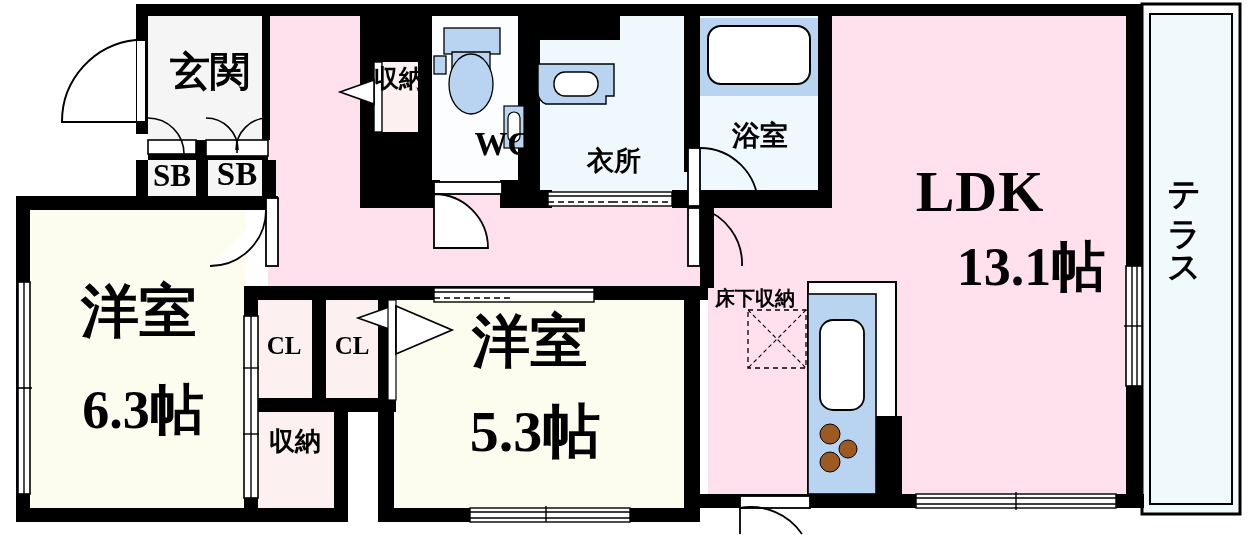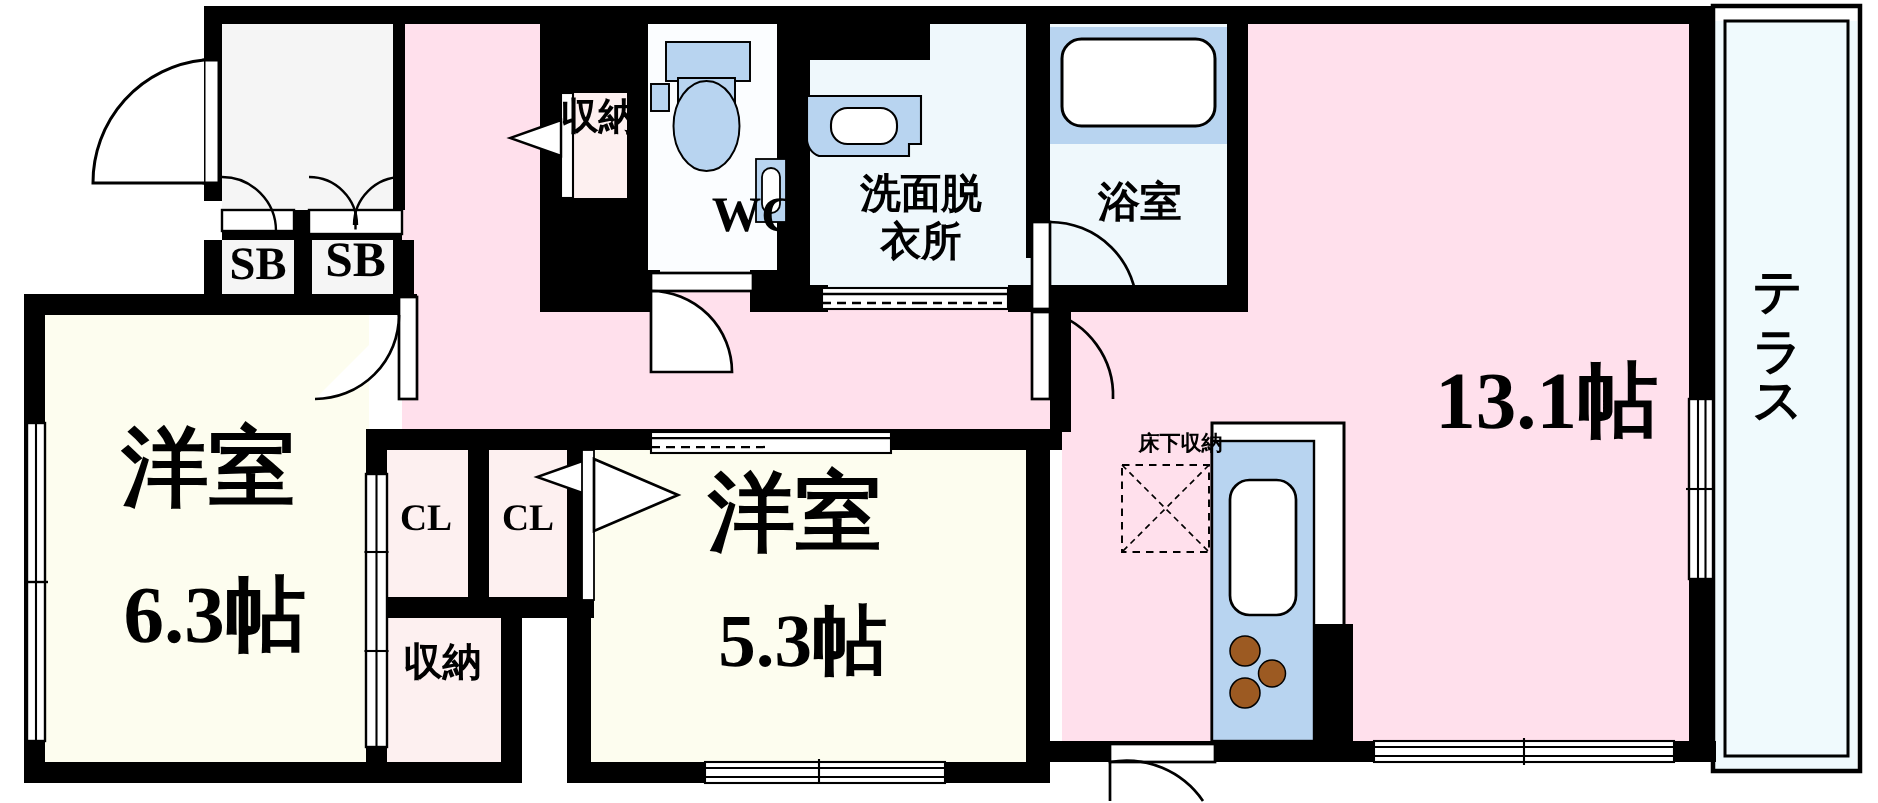--- a/index.html
+++ b/index.html
@@ -212,43 +212,44 @@
       <rect x="808" y="294" width="68" height="200" fill="#b8d4f0" stroke="#000" stroke-width="1.6"></rect>
       <rect x="820" y="320" width="44" height="90" rx="13" fill="#ffffff" stroke="#000" stroke-width="1.8"></rect>
       <circle cx="830" cy="434" r="10" fill="#9c5a22" stroke="#000" stroke-width="1"></circle>
       <circle cx="848" cy="449" r="9" fill="#9c5a22" stroke="#000" stroke-width="1"></circle>
       <circle cx="830" cy="462" r="10" fill="#9c5a22" stroke="#000" stroke-width="1"></circle>
       <rect x="876" y="416" width="26" height="80" fill="#000"></rect>
     </g>
 
   </svg>
 
+  <div class="lbl" style="left:160px;top:52px;width:100px;font-size:40px;">玄関</div>
 
   <div class="lbl" style="left:146px;top:160px;width:52px;font-size:31px;">SB</div>
   <div class="lbl" style="left:206px;top:158px;width:62px;font-size:33px;">SB</div>
 
   <div class="lbl" style="left:374px;top:62px;width:48px;font-size:25px;line-height:1.35;">収納</div>
 
   <div class="lbl" style="left:432px;top:128px;width:78px;font-size:33px;margin-left:32px;">WC</div>
 
-  <div class="lbl" style="left:556px;top:116px;width:116px;font-size:27px;">洗面脱</div>
   <div class="lbl" style="left:556px;top:148px;width:116px;font-size:27px;">衣所</div>
 
   <div class="lbl" style="left:712px;top:122px;width:96px;font-size:28px;">浴室</div>
 
+  <div class="lbl" style="left:880px;top:162px;width:200px;font-size:58px;letter-spacing:1px;">LDK</div>
   <div class="lbl" style="left:906px;top:240px;width:250px;font-size:54px;">13.1帖</div>
 
   <div class="lbl vert" style="left:1163px;top:160px;font-size:33px;line-height:1.25;">テラス</div>
 
   <div class="lbl" style="left:44px;top:282px;width:190px;font-size:58px;">洋室</div>
   <div class="lbl" style="left:36px;top:368px;width:214px;font-size:54px;margin-top:15px;">6.3帖</div>
 
   <div class="lbl" style="left:430px;top:312px;width:200px;font-size:58px;">洋室</div>
-  <div class="lbl" style="left:422px;top:402px;width:226px;font-size:50px;">5.3帖</div>
+  <div class="lbl" style="left:422px;top:402px;width:226px;font-size:58px;">5.3帖</div>
 
   <div class="lbl" style="left:256px;top:333px;width:56px;font-size:25px;">CL</div>
   <div class="lbl" style="left:324px;top:333px;width:56px;font-size:25px;">CL</div>
 
   <div class="lbl" style="left:262px;top:424px;width:66px;font-size:26px;line-height:1.35;">収納</div>
 
-  <div class="lbl" style="left:744px;top:290px;width:86px;font-size:14px;">床下収納</div>
+  <div class="lbl" style="left:712px;top:290px;width:86px;font-size:20px;font-family:Liberation Mono, monospace;">床下収納</div>
 
 </div>
 
 </body></html>

